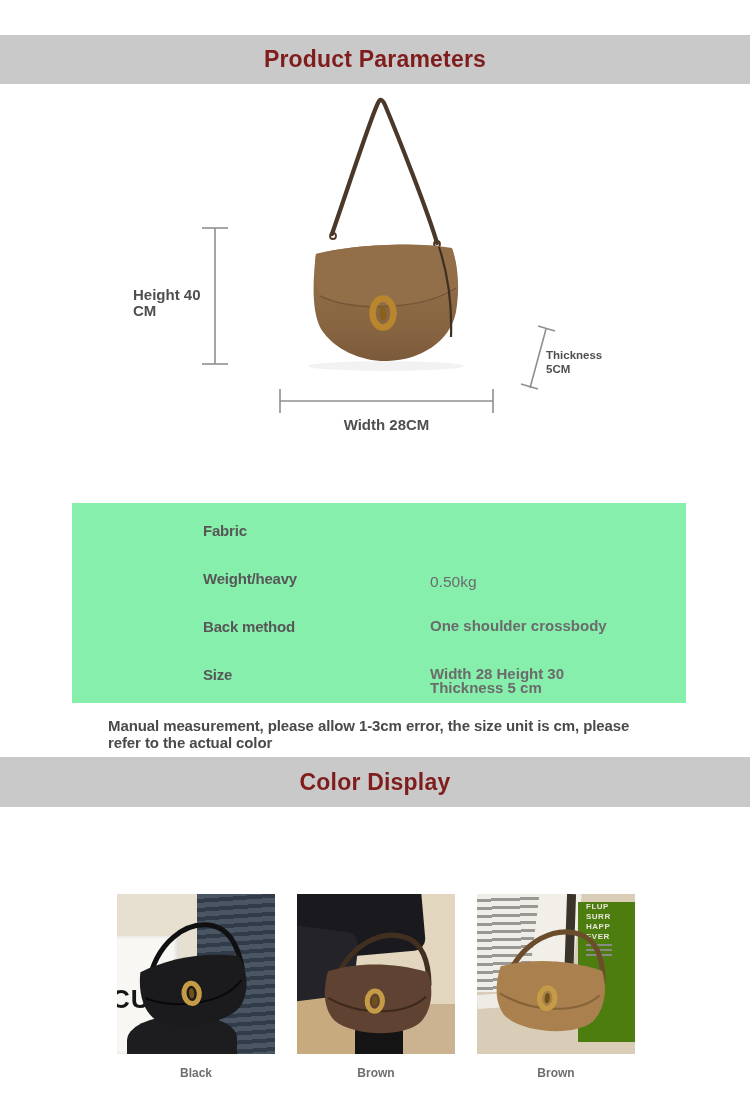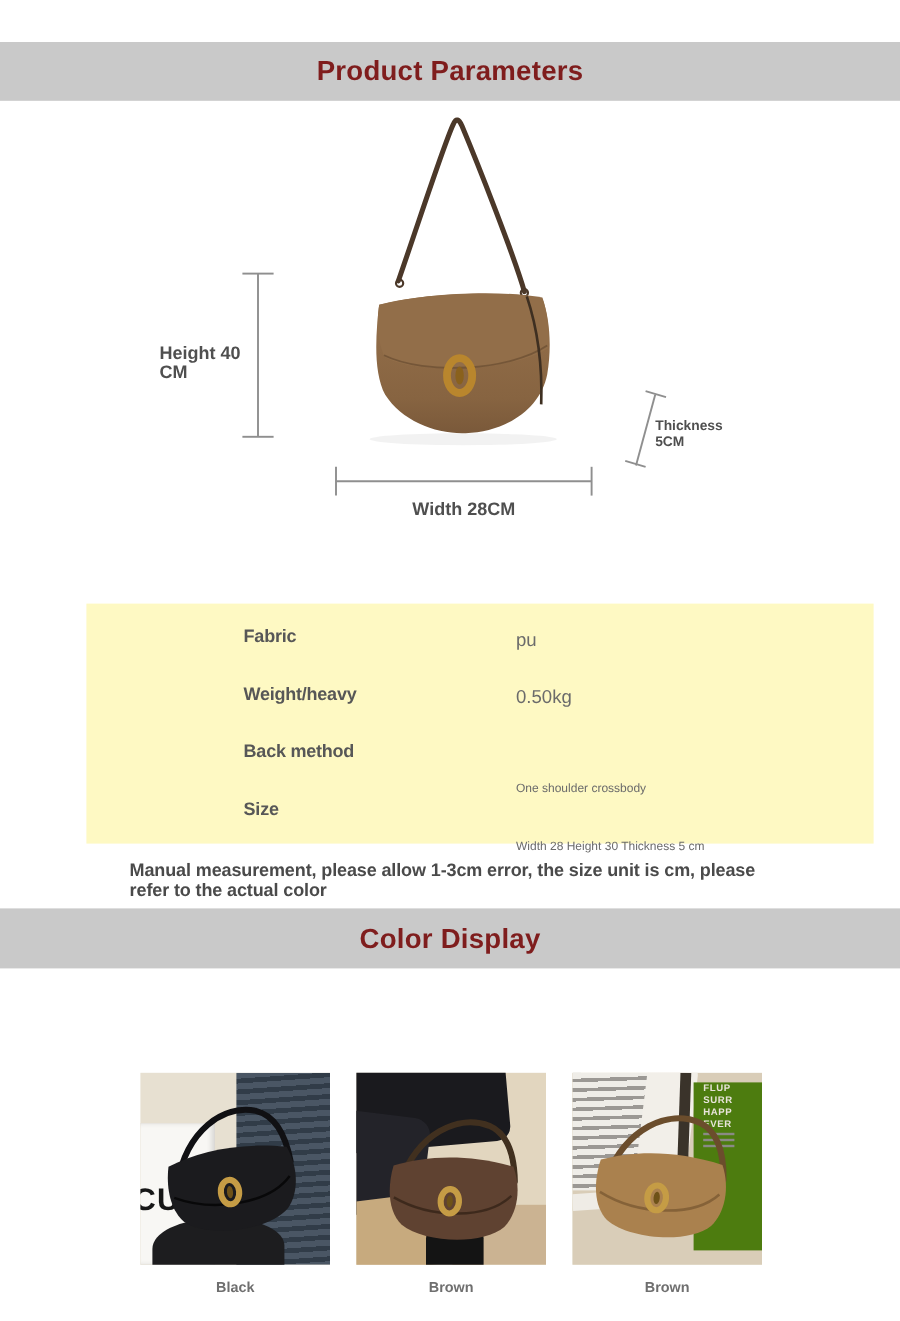--- a/index.html
+++ b/index.html
@@ -14,29 +14,29 @@
 
   
   .hero{position:absolute;left:0;top:84px;width:750px;height:390px;}
   .hero svg{position:absolute;left:0;top:0;}
   .m-label{position:absolute;color:#4f4f4f;font-weight:bold;}
   .m-height{left:133px;top:203px;width:90px;font-size:15px;line-height:16px;}
   .m-thickness{left:546px;top:264px;width:80px;font-size:11.5px;line-height:14px;}
   .m-width{left:280px;top:332px;width:213px;text-align:center;font-size:15px;}
 
   
-  .specs{position:absolute;left:72px;top:503px;width:614px;height:200px;background:#fef9c3;padding-left:42px;}
+  .specs{position:absolute;left:72px;top:503px;width:614px;height:200px;background:#86efac;}
   .spec-row{position:absolute;left:0;width:614px;height:48px;}
   .spec-row:nth-child(1){top:10px;}
   .spec-row:nth-child(2){top:58px;}
   .spec-row:nth-child(3){top:106px;}
   .spec-row:nth-child(4){top:154px;}
   .spec-label{position:absolute;left:131px;top:9px;font-size:15px;font-weight:bold;color:#575757;letter-spacing:-0.2px;}
   .spec-value{position:absolute;left:358px;top:12px;width:200px;font-size:15.5px;color:#6b6b6b;}
-  .spec-row.small .spec-value{font-size:10px;font-weight:normal;top:10px;line-height:13.5px;width:195px;margin-top:32px;}
+  .spec-row.small .spec-value{font-size:15px;font-weight:bold;top:10px;line-height:13.5px;width:195px;}
 
   .note{position:absolute;left:97px;top:706px;width:558px;margin:11px;font-size:15px;line-height:17px;font-weight:bold;color:#4a4a4a;letter-spacing:-0.1px;}
 
   
   .variant-card{position:absolute;top:894px;width:158px;}
   .variant-card.v0{left:117px;}
   .variant-card.v1{left:297px;}
   .variant-card.v2{left:477px;}
   .photo{position:relative;width:158px;height:160px;overflow:hidden;background:#e7e0d1;}
   .photo *{position:absolute;}
@@ -133,21 +133,20 @@
     <div class="m-label m-thickness">
       <span style="display:block">Thickness</span>
       <span style="display:block">5CM</span>
     </div>
     <div class="m-label m-width">Width 28CM</div>
   </section>
 
   <section class="specs">
     <div class="spec-row">
       <div class="spec-label">Fabric</div>
-      <div class="spec-value">pu</div>
     </div>
     <div class="spec-row">
       <div class="spec-label">Weight/heavy</div>
       <div class="spec-value">0.50kg</div>
     </div>
     <div class="spec-row small">
       <div class="spec-label">Back method</div>
       <div class="spec-value">One shoulder crossbody</div>
     </div>
     <div class="spec-row small">

